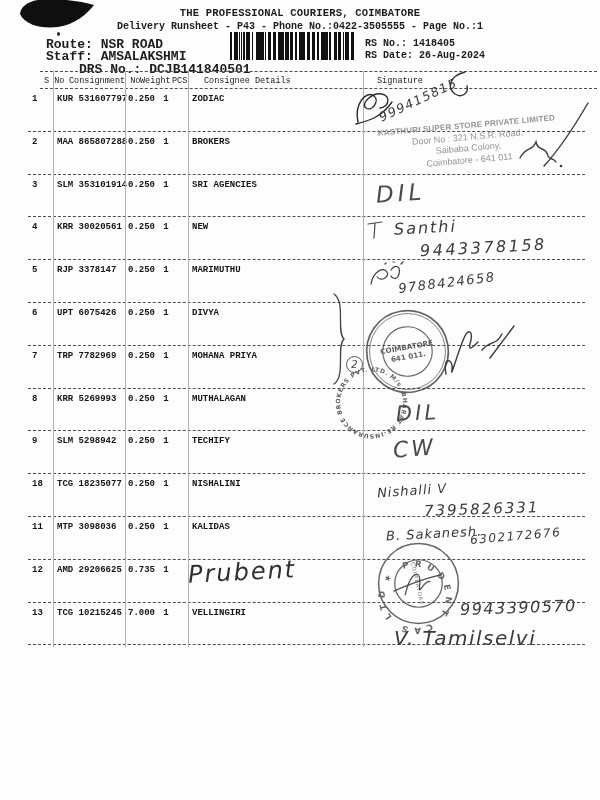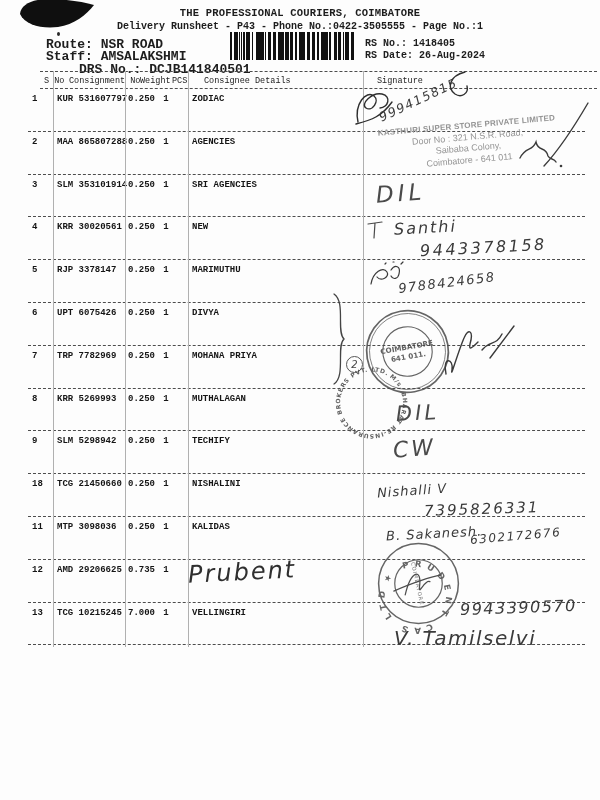--- a/index.html
+++ b/index.html
@@ -80,21 +80,21 @@
           <span class="cell c-con">KUR 531607797</span>
           <span class="cell c-wt">0.250</span>
           <span class="cell c-pcs">1</span>
           <span class="cell c-det">ZODIAC</span>
         </div>
         <div class="trow">
           <span class="cell c-sno">2</span>
           <span class="cell c-con">MAA 865807288</span>
           <span class="cell c-wt">0.250</span>
           <span class="cell c-pcs">1</span>
-          <span class="cell c-det">AGENCIES</span>
+          <span class="cell c-det">BROKERS</span>
         </div>
         <div class="trow">
           <span class="cell c-sno">3</span>
           <span class="cell c-con">SLM 353101914</span>
           <span class="cell c-wt">0.250</span>
           <span class="cell c-pcs">1</span>
           <span class="cell c-det">SRI AGENCIES</span>
         </div>
         <div class="trow">
           <span class="cell c-sno">4</span>
@@ -133,21 +133,21 @@
         </div>
         <div class="trow">
           <span class="cell c-sno">9</span>
           <span class="cell c-con">SLM 5298942</span>
           <span class="cell c-wt">0.250</span>
           <span class="cell c-pcs">1</span>
           <span class="cell c-det">TECHIFY</span>
         </div>
         <div class="trow">
           <span class="cell c-sno">18</span>
-          <span class="cell c-con">TCG 21450660</span>
+          <span class="cell c-con">TCG 18235077</span>
           <span class="cell c-wt">0.250</span>
           <span class="cell c-pcs">1</span>
           <span class="cell c-det">NISHALINI</span>
         </div>
         <div class="trow">
           <span class="cell c-sno">11</span>
           <span class="cell c-con">MTP 3098036</span>
           <span class="cell c-wt">0.250</span>
           <span class="cell c-pcs">1</span>
           <span class="cell c-det">KALIDAS</span>

